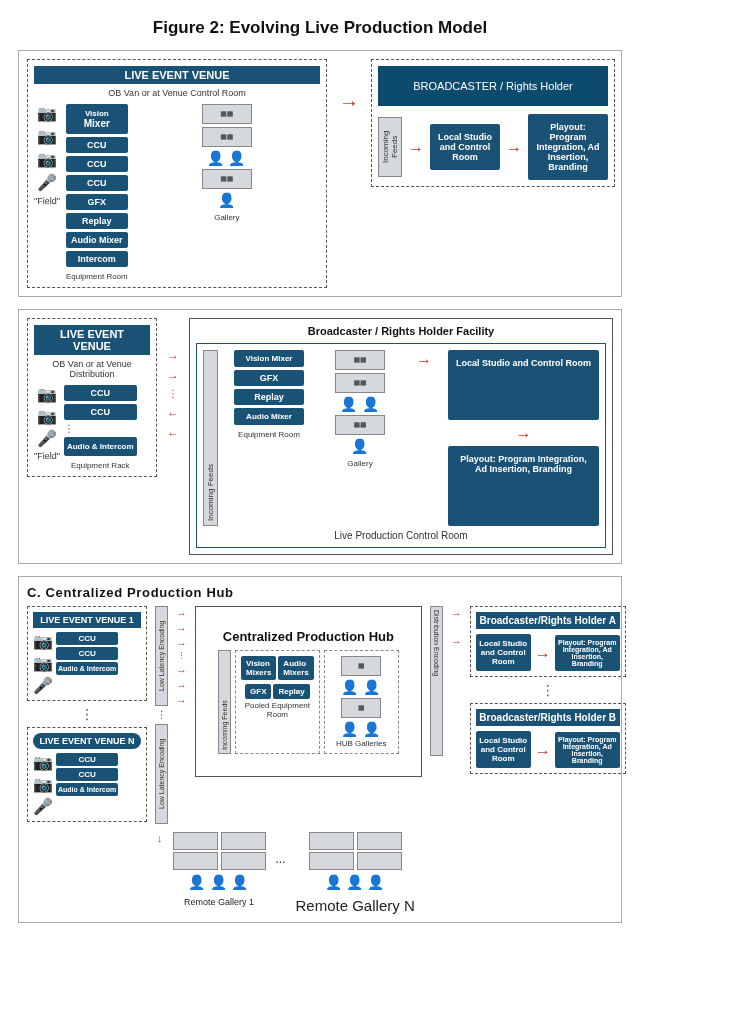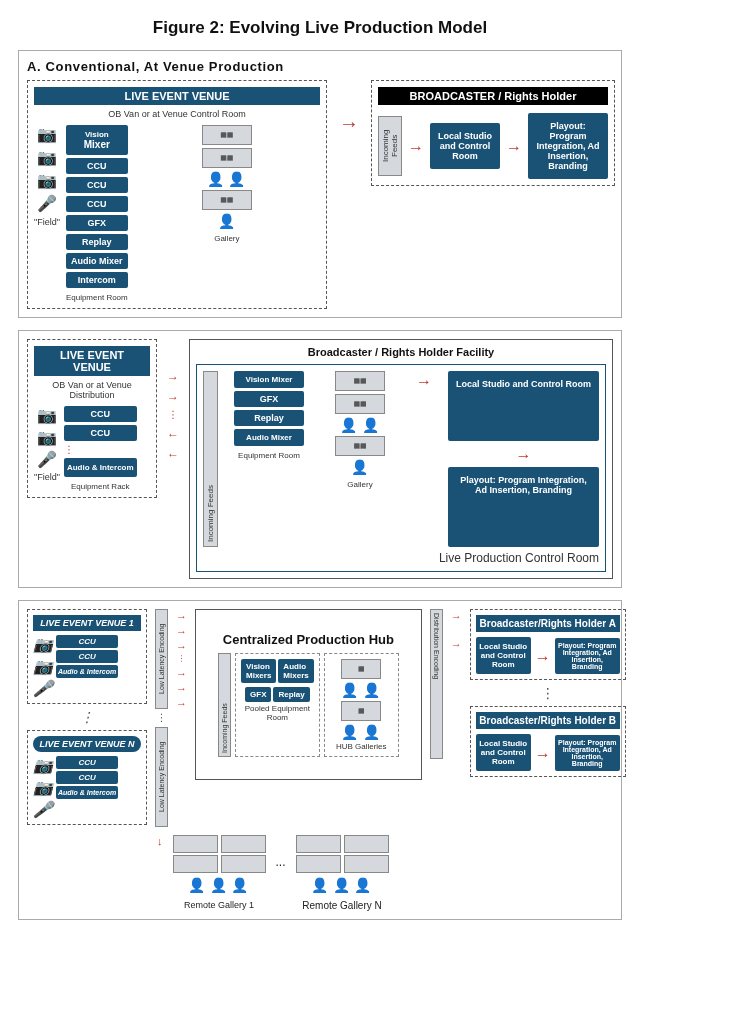--- a/index.html
+++ b/index.html
@@ -154,25 +154,25 @@
     }
 
     .broadcaster-box-a {
       border: 1.5px dashed #555;
       padding: 6px;
       width: 100%;
     }
 
     .broadcaster-title {
       text-align: center;
-      font-weight: bold;
+      font-weight: normal;
       font-size: 11px;
-      background: #000000;
+      background: #0c4a6e;
       color: #fff;
-      padding: 3px;
+      padding: 14px;
       margin-bottom: 8px;
     }
 
     .broadcaster-inner-a {
       display: flex;
       align-items: center;
       gap: 6px;
     }
 
     .studio-box {
@@ -242,44 +242,43 @@
       color: #111;
     }
 
     .facility-inner {
       display: flex;
       gap: 16px;
       align-items: flex-start;
     }
 
     .lpcr-label {
-      font-size: 12px;
+      font-size: 10px;
       color: #333;
-      text-align: right;
+      text-align: center;
       margin-top: 3px;
     }
 
     
     .section-c {
       border: 1.5px solid #aaa;
       padding: 8px;
     }
 
     .section-c-inner {
       display: flex;
       gap: 8px;
       align-items: flex-start;
     }
 
     .venues-col-c {
       display: flex;
       flex-direction: column;
       gap: 6px;
       flex: 0 0 120px;
-      font-style: italic;
     }
 
     .venue-box-c {
       border: 1.5px dashed #555;
       padding: 5px;
     }
 
     .hub-box {
       border: 1.5px solid #555;
       padding: 22px;
@@ -360,21 +359,20 @@
     }
   </style>
 </head>
 <body>
 
 <div class="page">
 
   <div class="main-title">Figure 2: Evolving Live Production Model</div>
 
   <div class="section-a">
-    <div class="section-label">A. Conventional, At Venue Production</div>
 
     <div class="section-a-inner">
 
       <div class="venue-box-a">
         <div class="venue-box-title">LIVE EVENT VENUE</div>
         <div class="venue-subtitle">OB Van or at Venue Control Room</div>
         <div class="venue-a-content">
 
           <div class="field-col">
             <span class="camera-icon">📷</span>
@@ -508,20 +506,21 @@
               <div class="playout-box">Playout: Program Integration, Ad Insertion, Branding</div>
             </div>
           </div>
           <div class="lpcr-label" style="margin-top:4px;">Live Production Control Room</div>
         </div>
       </div>
     </div>
   </div>
 
   <div class="section-c">
+    <div class="section-label">C. Centralized Production Hub</div>
 
     <div class="section-c-inner">
 
       <div class="venues-col-c">
 
         <div class="venue-box-c">
           <div class="venue-box-title" style="font-size:9px;">LIVE EVENT VENUE 1</div>
           <div style="display:flex;gap:3px;margin-top:4px;">
             <div style="display:flex;flex-direction:column;align-items:center;gap:3px;">
               <span class="camera-icon">📷</span>
@@ -685,20 +684,20 @@
           <div style="display:flex;gap:3px;">
             <div class="console-block"></div>
             <div class="console-block"></div>
           </div>
           <div style="display:flex;gap:4px;justify-content:center;margin-top:2px;">
             <span class="person-icon">👤</span>
             <span class="person-icon">👤</span>
             <span class="person-icon">👤</span>
           </div>
         </div>
-        <div style="font-size:10px;text-align:center;margin-top:3px;">Remote Gallery N</div>
+        <div style="font-size:15px;text-align:center;margin-top:3px;">Remote Gallery N</div>
       </div>
 
     </div>
 
   </div>
 
 </div>
 
 </body></html>

